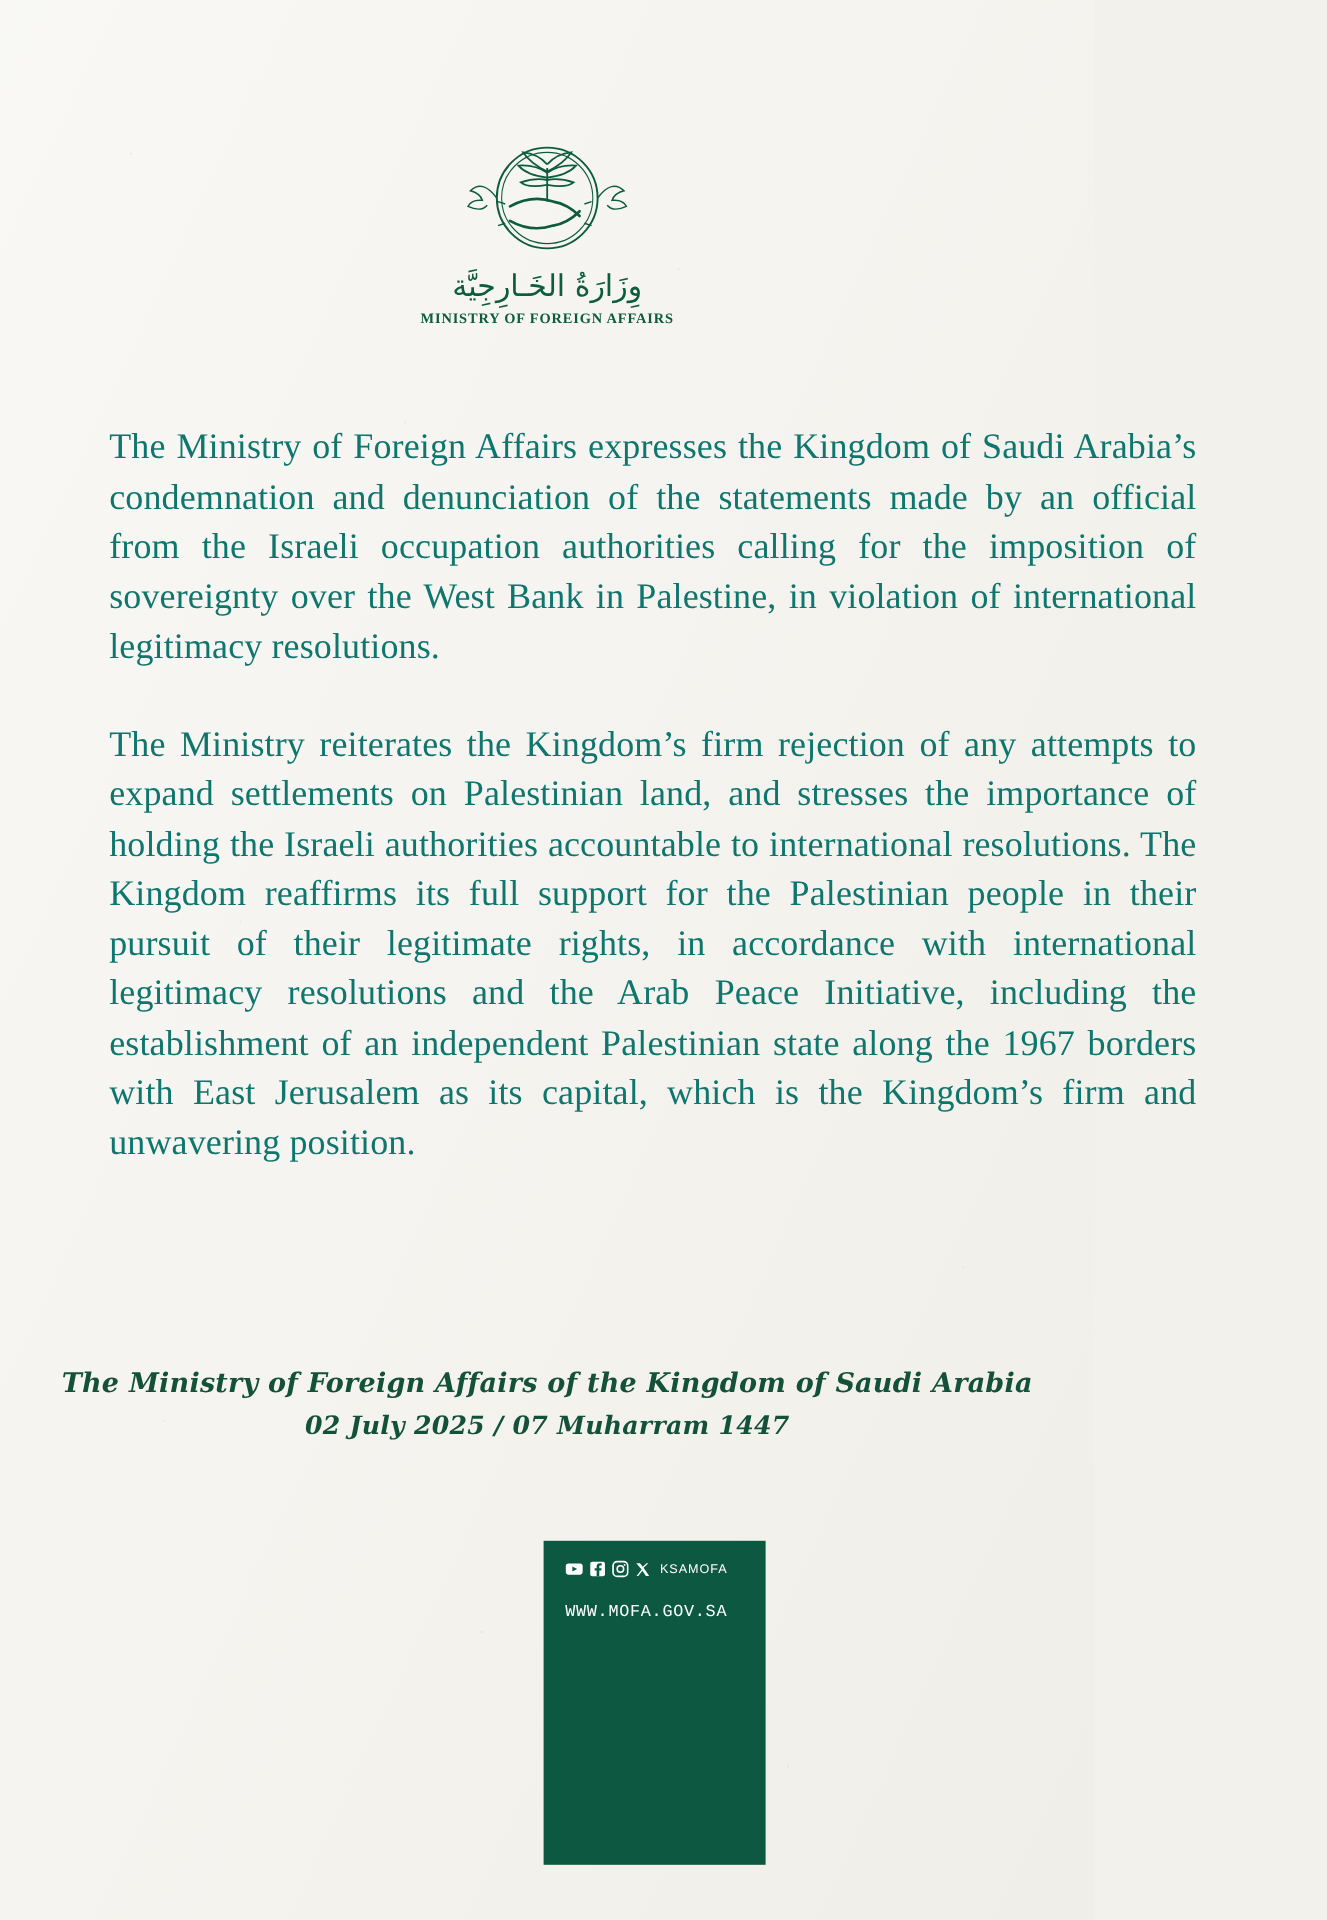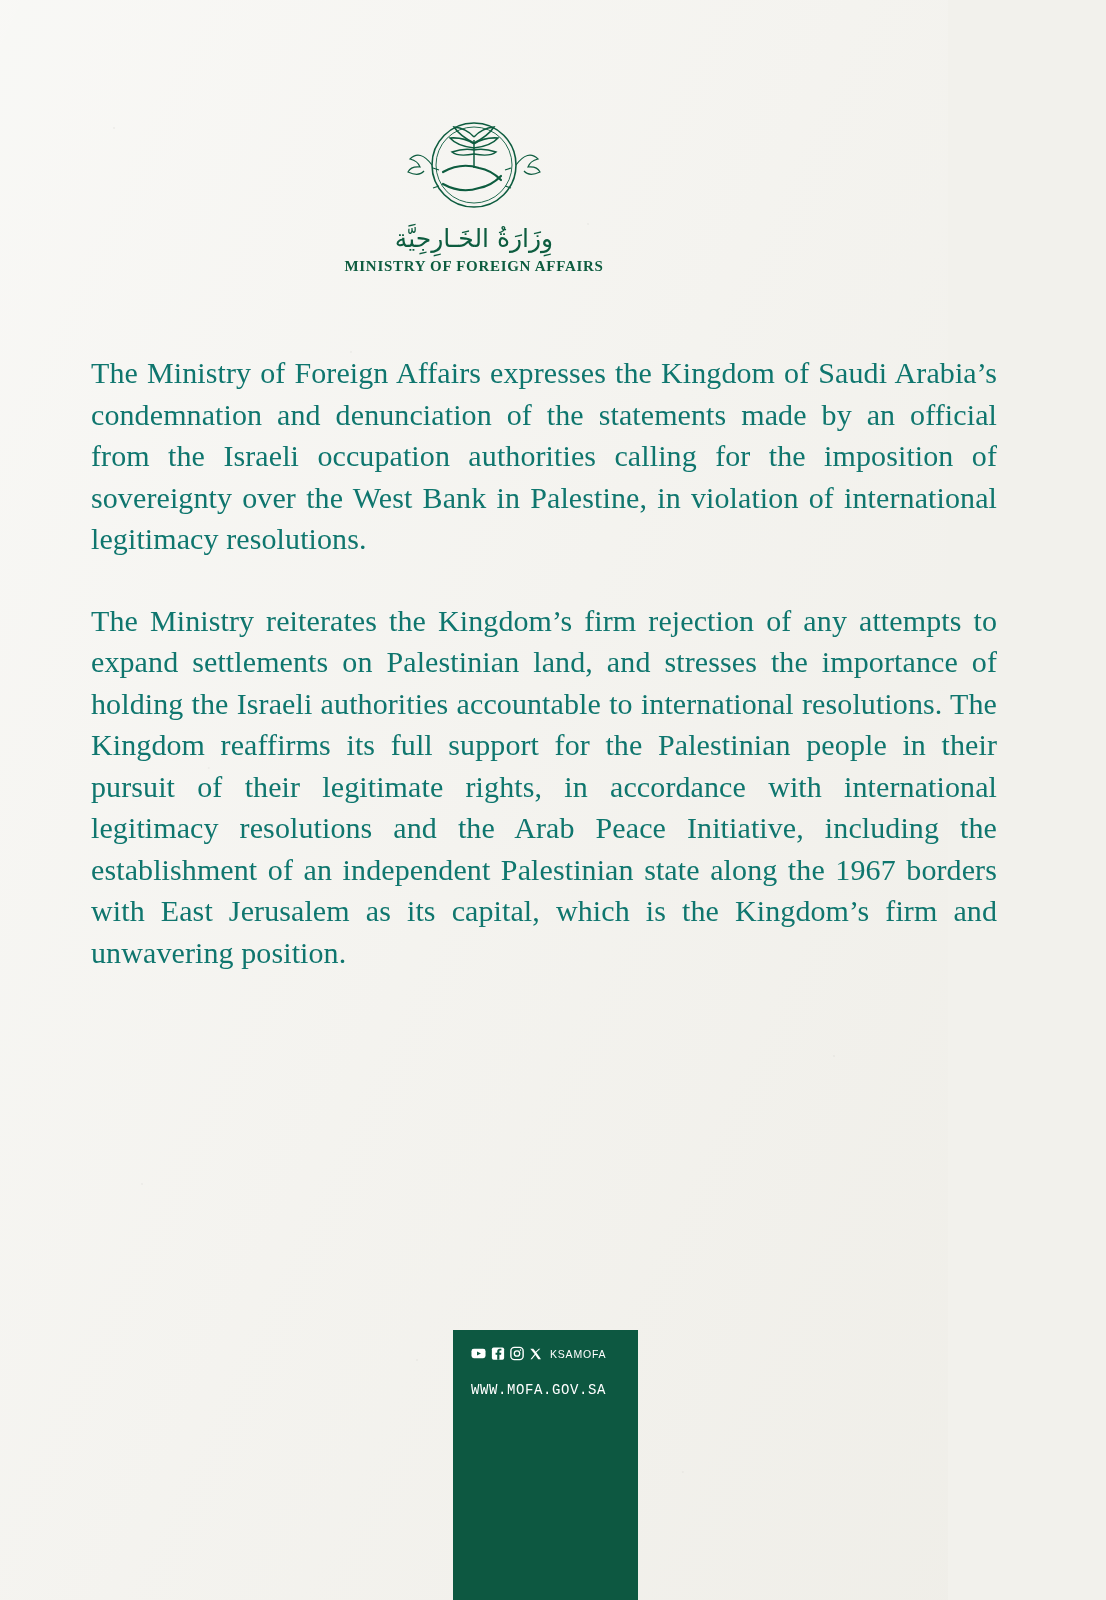--- a/index.html
+++ b/index.html
@@ -31,21 +31,20 @@
       radial-gradient(circle at 44% 85%, rgba(0,0,0,0.03) 0 1px, transparent 1.2px),
       radial-gradient(circle at 72% 92%, rgba(0,0,0,0.03) 0 1px, transparent 1.2px),
       linear-gradient(115deg, rgba(255,255,255,0.5), rgba(235,233,226,0.35));
     pointer-events: none;
   }
 
   .page {
     position: relative;
     width: 912px;
     height: 1600px;
-    padding-left: 36px;
   }
 
   
   .emblem-block {
     position: absolute;
     top: 110px;
     left: 0;
     width: 100%;
     text-align: center;
   }
@@ -54,21 +53,21 @@
     margin-top: 4px;
     color: #0d5c3f;
     font-size: 25px;
     font-family: "DejaVu Sans", sans-serif;
     direction: rtl;
     letter-spacing: 0.5px;
   }
   .ministry-en {
     margin-top: 5px;
     color: #0d5c3f;
-    font-size: 15px;
+    font-size: 12px;
     font-weight: bold;
     letter-spacing: 0.7px;
     font-family: "Liberation Serif", serif;
   }
 
   
   .statement {
     position: absolute;
     top: 352px;
     left: 91px;
@@ -105,21 +104,21 @@
     margin-top: 9px;
     font-size: 21px;
     font-weight: bold;
     letter-spacing: 0.2px;
   }
 
   
   .footer-panel {
     position: absolute;
     left: 453px;
-    top: 1330px;
+    top: 1284px;
     width: 185px;
     height: 270px;
     background: #0d5841;
   }
   .footer-inner {
     padding: 16px 0 0 18px;
     color: #ffffff;
   }
   .social-row {
     display: flex;
@@ -177,20 +176,24 @@
     </svg>
     <div class="ministry-ar">وِزَارَةُ الخَـارِجِيَّة</div>
     <div class="ministry-en">MINISTRY OF FOREIGN AFFAIRS</div>
   </div>
 
   <div class="statement">
     <p>The Ministry of Foreign Affairs expresses the Kingdom of Saudi Arabia’s condemnation and denunciation of the statements made by an official from the Israeli occupation authorities calling for the imposition of sovereignty over the West Bank in Palestine, in violation of international legitimacy resolutions.</p>
     <p>The Ministry reiterates the Kingdom’s firm rejection of any attempts to expand settlements on Palestinian land, and stresses the importance of holding the Israeli authorities accountable to international resolutions. The Kingdom reaffirms its full support for the Palestinian people in their pursuit of their legitimate rights, in accordance with international legitimacy resolutions and the Arab Peace Initiative, including the establishment of an independent Palestinian state along the 1967 borders with East Jerusalem as its capital, which is the Kingdom’s firm and unwavering position.</p>
   </div>
 
+  <div class="signature">
+    <div class="sig-line1">The Ministry of Foreign Affairs of the Kingdom of Saudi Arabia</div>
+    <div class="sig-line2">02 July 2025 / 07 Muharram 1447</div>
+  </div>
 
   <div class="footer-panel">
     <div class="footer-inner">
       <div class="social-row">
         <span class="ic">
           <svg width="15" height="15" viewBox="0 0 16 16">
               <rect x="0.5" y="3" width="15" height="10" rx="2.5" fill="#ffffff"></rect>
               <path d="M6.4 5.8 L10.6 8 L6.4 10.2 Z" fill="#0d5841"></path>
             </svg>
         </span>

